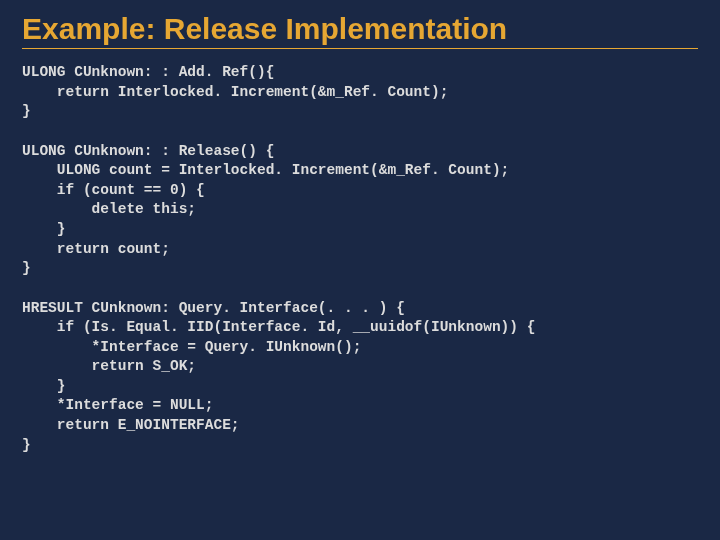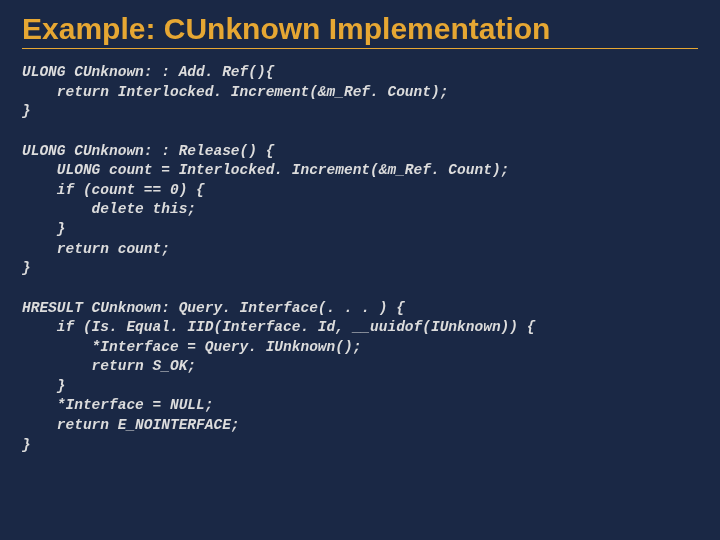--- a/index.html
+++ b/index.html
@@ -30,28 +30,27 @@
   .code {
     font-family: "Courier New", Courier, monospace;
     font-size: 14.5px;
     line-height: 1.35;
     color: #dcdcdc;
     white-space: pre;
     font-weight: bold;
   }
   .block {
     margin-bottom: 20px;
-    font-style: italic;
   }
 </style>
 </head>
 <body>
 
 <div class="slide">
-  <div class="title">Example: CUnknown Implementation</div>
+  <div class="title">Example: Release Implementation</div>
   <div class="underline"></div>
 
   <div class="code block">ULONG CUnknown: : Add. Ref(){
     return Interlocked. Increment(&amp;m_Ref. Count);
 }</div>
   <div class="code block">ULONG CUnknown: : Release() {
     ULONG count = Interlocked. Increment(&amp;m_Ref. Count);
     if (count == 0) {
         delete this;
     }

